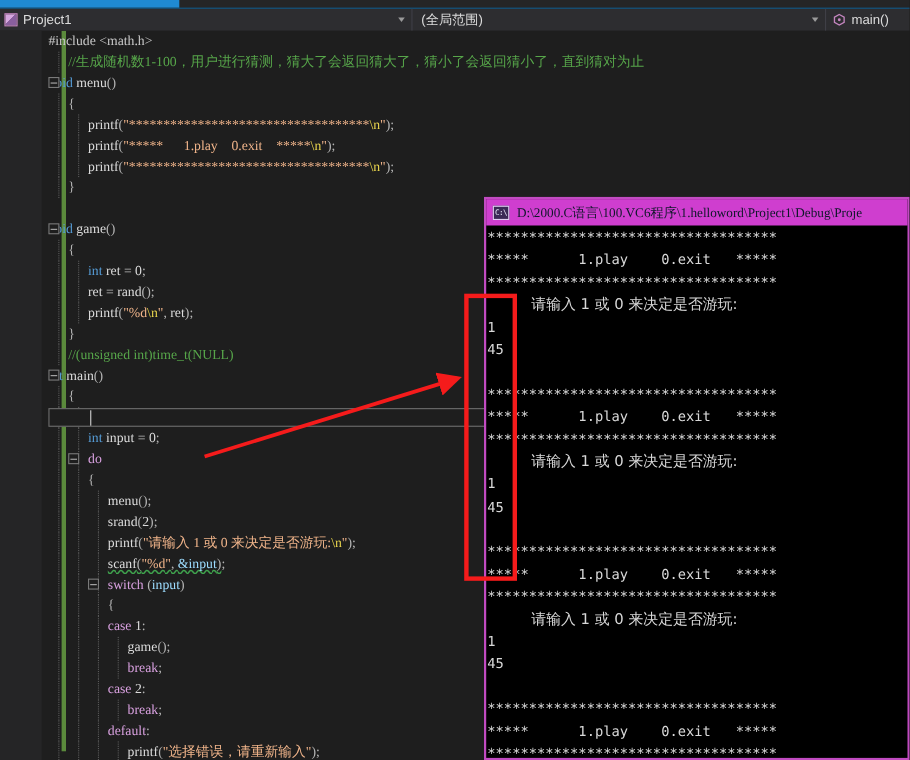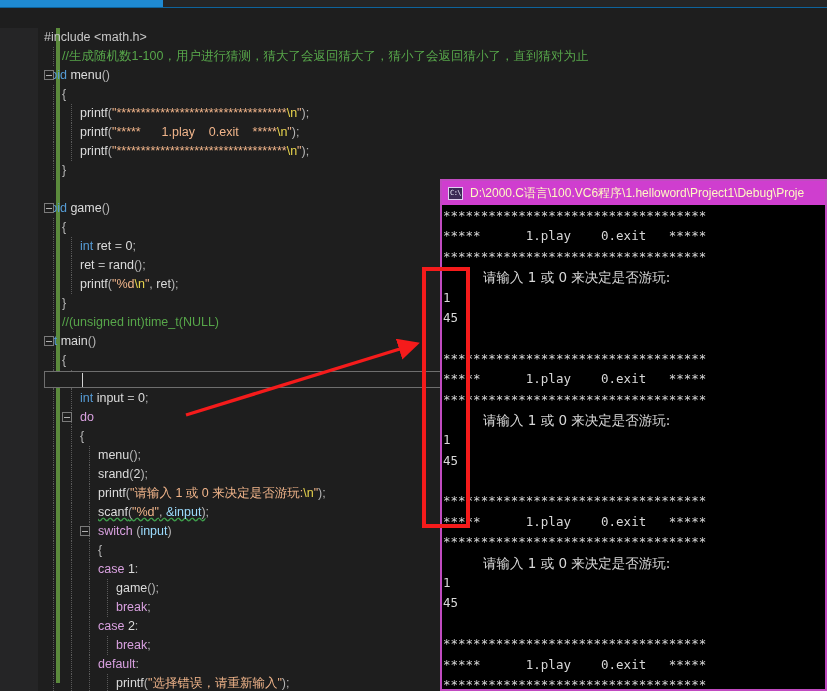--- a/index.html
+++ b/index.html
@@ -35,21 +35,21 @@
   .main-icon{width:12px;height:12px;margin-right:5px;flex:0 0 auto;position:relative;}
   .main-icon svg{display:block;}
 
   
   .editor{position:absolute;left:0;top:28px;width:827px;height:663px;background:#1e1e1e;
           overflow:hidden;}
   .gutter-strip{position:absolute;left:0;top:0;width:38px;height:663px;background:#252526;}
   .change-bar{position:absolute;left:56px;top:0;width:4px;height:655px;background:#5b8a3c;}
 
   .code{position:absolute;left:0;top:0;width:827px;height:663px;
-        font-family:Liberation Sans, sans-serif;
+        font-family:Liberation Serif, serif;
         font-size:12.5px;line-height:19px;white-space:pre;}
   .ln{position:relative;height:19px;padding-left:44px;box-sizing:border-box;}
 
   
   .kw{color:#569cd6;}        
   .kwp{color:#d8a0df;}        
   .pl{color:#dcdcdc;}        
   .str{color:#f0b48a;}       
   .esc{color:#e8d44d;}       
   .cmt{color:#57a64a;}       
@@ -78,40 +78,60 @@
   
   .console{position:absolute;left:440px;top:179px;width:387px;height:512px;
            background:#000;border:2px solid #c14bc1;box-sizing:border-box;}
   .con-title{height:24px;background:#cf3ecf;display:flex;align-items:center;padding-left:6px;
              box-sizing:border-box;}
   .con-ico{width:15px;height:13px;background:#3b2a55;border:1px solid #e0d0f0;
            box-sizing:border-box;margin-right:7px;flex:0 0 auto;position:relative;
            display:flex;align-items:center;justify-content:center;}
   .con-ico span{color:#e8e8f8;font-size:7px;font-family:"DejaVu Sans Mono",monospace;
                 line-height:1;letter-spacing:-0.5px;}
-  .con-title-text{color:#fef9c3;font-family:Liberation Sans, sans-serif;font-size:12px;
+  .con-title-text{color:#0f172a;font-family:Liberation Serif, serif;font-size:12px;
                   white-space:nowrap;overflow:hidden;}
   .con-body{position:relative;height:484px;overflow:hidden;padding-left:1px;padding-top:1px;
             box-sizing:border-box;}
   .con-line{color:#d8d8d8;font-family:"DejaVu Sans Mono","Liberation Mono",monospace;
             font-size:12.5px;line-height:20.4px;white-space:pre;height:20.4px;}
   .con-line.cn{font-family:"DejaVu Sans","Liberation Sans",sans-serif;font-size:13.5px;margin-left:40px;}
   .watermark{position:absolute;right:12px;bottom:10px;color:#9b9b9b;
              font-family:"Liberation Sans",sans-serif;font-size:20px;white-space:nowrap;}
 </style>
 </head>
 <body>
 
 <div id="root">
 
   <div class="tabstrip">
     <div class="tab-active"></div>
   </div>
   <div class="tab-underline"></div>
 
+  <div class="navbar">
+    <div class="nav-combo c1">
+      <div class="proj-icon"></div>
+      <div class="nav-label">Project1</div>
+      <div class="nav-arrow"></div>
+    </div>
+    <div class="nav-combo c2">
+      <div class="nav-label">(全局范围)</div>
+      <div class="nav-arrow"></div>
+    </div>
+    <div class="nav-combo c3">
+      <div class="main-icon">
+        <svg width="12" height="12" viewBox="0 0 12 12">
+          <path d="M6 1.2 L10.4 3.6 L10.4 8.4 L6 10.8 L1.6 8.4 L1.6 3.6 Z" fill="none" stroke="#c586c0" stroke-width="1.2"></path>
+          <circle cx="6" cy="6" r="1.3" fill="#c586c0"></circle>
+        </svg>
+      </div>
+      <div class="nav-label">main()</div>
+    </div>
+  </div>
 
   <div class="editor">
     <div class="gutter-strip"></div>
     <div class="change-bar"></div>
     <div class="code" id="code-area"><div class="ln"><span style="padding-left: 0px; display: inline-block;"><span class="pp">#include &lt;math.h&gt;</span></span></div><div class="ln"><div class="guide" style="left: 53px;"></div><span style="padding-left: 18px; display: inline-block;"><span class="cmt">//生成随机数1-100，用户进行猜测，猜大了会返回猜大了，猜小了会返回猜小了，直到猜对为止</span></span></div><div class="ln"><div class="collapse" style="left: 44px;"></div><span style="padding-left: 0px; display: inline-block;"><span class="kw">void </span><span class="pl">menu</span><span class="punc">()</span></span></div><div class="ln"><div class="guide" style="left: 53px;"></div><span style="padding-left: 18px; display: inline-block;"><span class="punc">{</span></span></div><div class="ln"><div class="guide" style="left: 53px;"></div><div class="guide" style="left: 71px;"></div><span style="padding-left: 36px; display: inline-block;"><span class="pl">printf</span><span class="punc">(</span><span class="str">"***********************************</span><span class="esc">\n</span><span class="str">"</span><span class="punc">);</span></span></div><div class="ln"><div class="guide" style="left: 53px;"></div><div class="guide" style="left: 71px;"></div><span style="padding-left: 36px; display: inline-block;"><span class="pl">printf</span><span class="punc">(</span><span class="str">"*****      1.play    0.exit    *****</span><span class="esc">\n</span><span class="str">"</span><span class="punc">);</span></span></div><div class="ln"><div class="guide" style="left: 53px;"></div><div class="guide" style="left: 71px;"></div><span style="padding-left: 36px; display: inline-block;"><span class="pl">printf</span><span class="punc">(</span><span class="str">"***********************************</span><span class="esc">\n</span><span class="str">"</span><span class="punc">);</span></span></div><div class="ln"><div class="guide" style="left: 53px;"></div><span style="padding-left: 18px; display: inline-block;"><span class="punc">}</span></span></div><div class="ln"><span style="padding-left: 0px; display: inline-block;"></span></div><div class="ln"><div class="collapse" style="left: 44px;"></div><span style="padding-left: 0px; display: inline-block;"><span class="kw">void </span><span class="pl">game</span><span class="punc">()</span></span></div><div class="ln"><div class="guide" style="left: 53px;"></div><span style="padding-left: 18px; display: inline-block;"><span class="punc">{</span></span></div><div class="ln"><div class="guide" style="left: 53px;"></div><div class="guide" style="left: 71px;"></div><span style="padding-left: 36px; display: inline-block;"><span class="kw">int </span><span class="pl">ret</span><span class="punc"> = </span><span class="pl">0</span><span class="punc">;</span></span></div><div class="ln"><div class="guide" style="left: 53px;"></div><div class="guide" style="left: 71px;"></div><span style="padding-left: 36px; display: inline-block;"><span class="pl">ret</span><span class="punc"> = </span><span class="pl">rand</span><span class="punc">();</span></span></div><div class="ln"><div class="guide" style="left: 53px;"></div><div class="guide" style="left: 71px;"></div><span style="padding-left: 36px; display: inline-block;"><span class="pl">printf</span><span class="punc">(</span><span class="str">"%d</span><span class="esc">\n</span><span class="str">"</span><span class="punc">, </span><span class="pl">ret</span><span class="punc">);</span></span></div><div class="ln"><div class="guide" style="left: 53px;"></div><span style="padding-left: 18px; display: inline-block;"><span class="punc">}</span></span></div><div class="ln"><div class="guide" style="left: 53px;"></div><span style="padding-left: 18px; display: inline-block;"><span class="cmt">//(unsigned int)time_t(NULL)</span></span></div><div class="ln"><div class="collapse" style="left: 44px;"></div><span style="padding-left: 0px; display: inline-block;"><span class="kw">int </span><span class="pl">main</span><span class="punc">()</span></span></div><div class="ln"><div class="guide" style="left: 53px;"></div><span style="padding-left: 18px; display: inline-block;"><span class="punc">{</span></span></div><div class="ln"><div class="guide" style="left: 53px;"></div><div class="guide" style="left: 71px;"></div><span style="padding-left: 36px; display: inline-block;"></span></div><div class="ln"><div class="guide" style="left: 53px;"></div><div class="guide" style="left: 71px;"></div><span style="padding-left: 36px; display: inline-block;"><span class="kw">int </span><span class="pl">input</span><span class="punc"> = </span><span class="pl">0</span><span class="punc">;</span></span></div><div class="ln"><div class="guide" style="left: 53px;"></div><div class="guide" style="left: 71px;"></div><div class="collapse" style="left: 62px;"></div><span style="padding-left: 36px; display: inline-block;"><span class="kwp">do</span></span></div><div class="ln"><div class="guide" style="left: 53px;"></div><div class="guide" style="left: 71px;"></div><span style="padding-left: 36px; display: inline-block;"><span class="punc">{</span></span></div><div class="ln"><div class="guide" style="left: 53px;"></div><div class="guide" style="left: 71px;"></div><div class="guide" style="left: 89px;"></div><span style="padding-left: 54px; display: inline-block;"><span class="pl">menu</span><span class="punc">();</span></span></div><div class="ln"><div class="guide" style="left: 53px;"></div><div class="guide" style="left: 71px;"></div><div class="guide" style="left: 89px;"></div><span style="padding-left: 54px; display: inline-block;"><span class="pl">srand</span><span class="punc">(</span><span class="pl">2</span><span class="punc">);</span></span></div><div class="ln"><div class="guide" style="left: 53px;"></div><div class="guide" style="left: 71px;"></div><div class="guide" style="left: 89px;"></div><span style="padding-left: 54px; display: inline-block;"><span class="pl">printf</span><span class="punc">(</span><span class="str">"请输入 1 或 0 来决定是否游玩:</span><span class="esc">\n</span><span class="str">"</span><span class="punc">);</span></span></div><div class="ln"><div class="guide" style="left: 53px;"></div><div class="guide" style="left: 71px;"></div><div class="guide" style="left: 89px;"></div><span style="padding-left: 54px; display: inline-block;"><span class="pl squig">scanf</span><span class="punc squig">(</span><span class="str squig">"%d"</span><span class="punc squig">, </span><span class="id squig">&amp;input</span><span class="punc squig">)</span><span class="punc">;</span></span></div><div class="ln"><div class="guide" style="left: 53px;"></div><div class="guide" style="left: 71px;"></div><div class="guide" style="left: 89px;"></div><div class="collapse" style="left: 80px;"></div><span style="padding-left: 54px; display: inline-block;"><span class="kwp">switch </span><span class="punc">(</span><span class="id">input</span><span class="punc">)</span></span></div><div class="ln"><div class="guide" style="left: 53px;"></div><div class="guide" style="left: 71px;"></div><div class="guide" style="left: 89px;"></div><span style="padding-left: 54px; display: inline-block;"><span class="punc">{</span></span></div><div class="ln"><div class="guide" style="left: 53px;"></div><div class="guide" style="left: 71px;"></div><div class="guide" style="left: 89px;"></div><span style="padding-left: 54px; display: inline-block;"><span class="kwp">case </span><span class="pl">1</span><span class="punc">:</span></span></div><div class="ln"><div class="guide" style="left: 53px;"></div><div class="guide" style="left: 71px;"></div><div class="guide" style="left: 89px;"></div><div class="guide" style="left: 107px;"></div><span style="padding-left: 72px; display: inline-block;"><span class="pl">game</span><span class="punc">();</span></span></div><div class="ln"><div class="guide" style="left: 53px;"></div><div class="guide" style="left: 71px;"></div><div class="guide" style="left: 89px;"></div><div class="guide" style="left: 107px;"></div><span style="padding-left: 72px; display: inline-block;"><span class="kwp">break</span><span class="punc">;</span></span></div><div class="ln"><div class="guide" style="left: 53px;"></div><div class="guide" style="left: 71px;"></div><div class="guide" style="left: 89px;"></div><span style="padding-left: 54px; display: inline-block;"><span class="kwp">case </span><span class="pl">2</span><span class="punc">:</span></span></div><div class="ln"><div class="guide" style="left: 53px;"></div><div class="guide" style="left: 71px;"></div><div class="guide" style="left: 89px;"></div><div class="guide" style="left: 107px;"></div><span style="padding-left: 72px; display: inline-block;"><span class="kwp">break</span><span class="punc">;</span></span></div><div class="ln"><div class="guide" style="left: 53px;"></div><div class="guide" style="left: 71px;"></div><div class="guide" style="left: 89px;"></div><span style="padding-left: 54px; display: inline-block;"><span class="kwp">default</span><span class="punc">:</span></span></div><div class="ln"><div class="guide" style="left: 53px;"></div><div class="guide" style="left: 71px;"></div><div class="guide" style="left: 89px;"></div><div class="guide" style="left: 107px;"></div><span style="padding-left: 72px; display: inline-block;"><span class="pl">printf</span><span class="punc">(</span><span class="str">"选择错误，请重新输入"</span><span class="punc">);</span></span></div><div class="curline" style="top: 343px;"></div><div class="caret" style="left: 82px; top: 345px;"></div></div>
   </div>
 
   <div class="console">
     <div class="con-title">
       <div class="con-ico">

